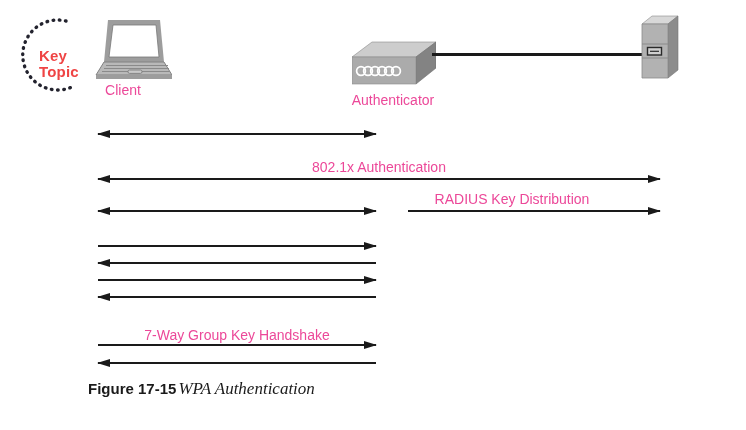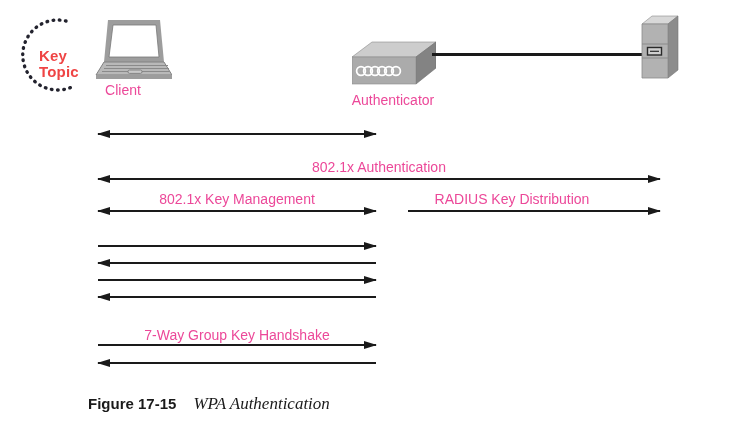--- a/index.html
+++ b/index.html
@@ -33,21 +33,21 @@
   .badge { position:absolute; left:12px; top:10px; width:88px; height:88px; }
   .badge .btxt {
     position:absolute; left:27px; top:38px; font-weight:bold; font-size:15px;
     line-height:16px; color:#ef4444; letter-spacing:0.2px;
   }
 
   
   .wire { position:absolute; left:432px; top:53px; width:210px; height:3px; background:#1a1a1a; }
 
   
-  .caption { position:absolute; left:88px; top:394px; display:flex; gap:17px; align-items:baseline; }
+  .caption { position:absolute; left:88px; top:379px; display:flex; gap:2px; align-items:baseline; }
   .cap-num  { font-weight:bold; font-size:15px; font-family:"Liberation Sans", sans-serif; }
   .cap-title{ font-style:italic; font-size:17px; font-family:"Liberation Serif", serif; }
 </style>
 </head>
 <body>
 
 <div id="stage">
 
   <div class="badge">
     <svg width="88" height="88" viewBox="0 0 88 88">
@@ -96,21 +96,20 @@
     <line x1="2" y1="43" x2="28" y2="43" stroke="#8a8a8a" stroke-width="1"></line>
     <rect x="7.5" y="32.5" width="14" height="7.5" fill="#cfcfcf" stroke="#2a2a2a" stroke-width="1.4"></rect>
     <line x1="10" y1="36.3" x2="19" y2="36.3" stroke="#2a2a2a" stroke-width="1.2"></line>
   </svg>
 
   <div class="arrow h-left h-right" style="left:98px; top:133px; width:278px;"></div>
 
   <div class="lbl" style="left:98px; top:159px; width:562px;">802.1x Authentication</div>
   <div class="arrow h-left h-right" style="left:98px; top:178px; width:562px;"></div>
 
-  <div class="lbl" style="left:98px; top:191px; width:278px;">802.1x Key Management</div>
   <div class="arrow h-left h-right" style="left:98px; top:210px; width:278px;"></div>
 
   <div class="lbl" style="left:386px; top:191px; width:252px;">RADIUS Key Distribution</div>
   <div class="arrow h-right" style="left:408px; top:210px; width:252px;"></div>
 
   <div class="arrow h-right" style="left:98px; top:245px; width:278px;"></div>
   <div class="arrow h-left" style="left:98px; top:262px; width:278px;"></div>
   <div class="arrow h-right" style="left:98px; top:279px; width:278px;"></div>
   <div class="arrow h-left" style="left:98px; top:296px; width:278px;"></div>
 

